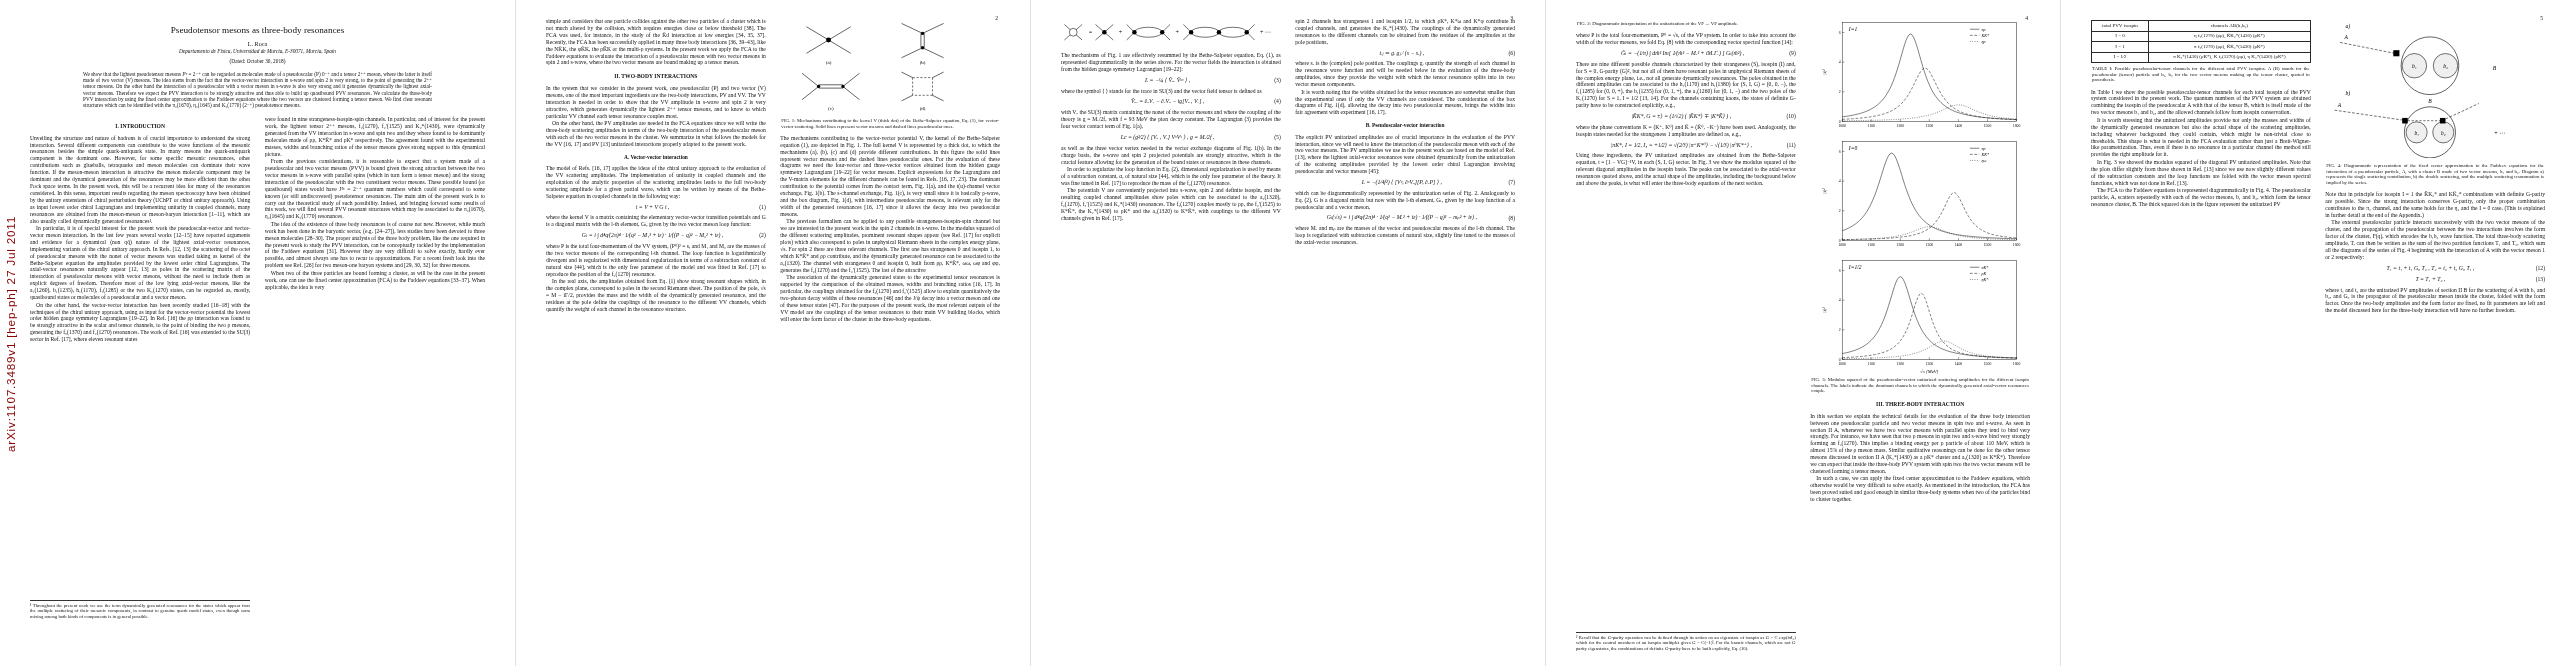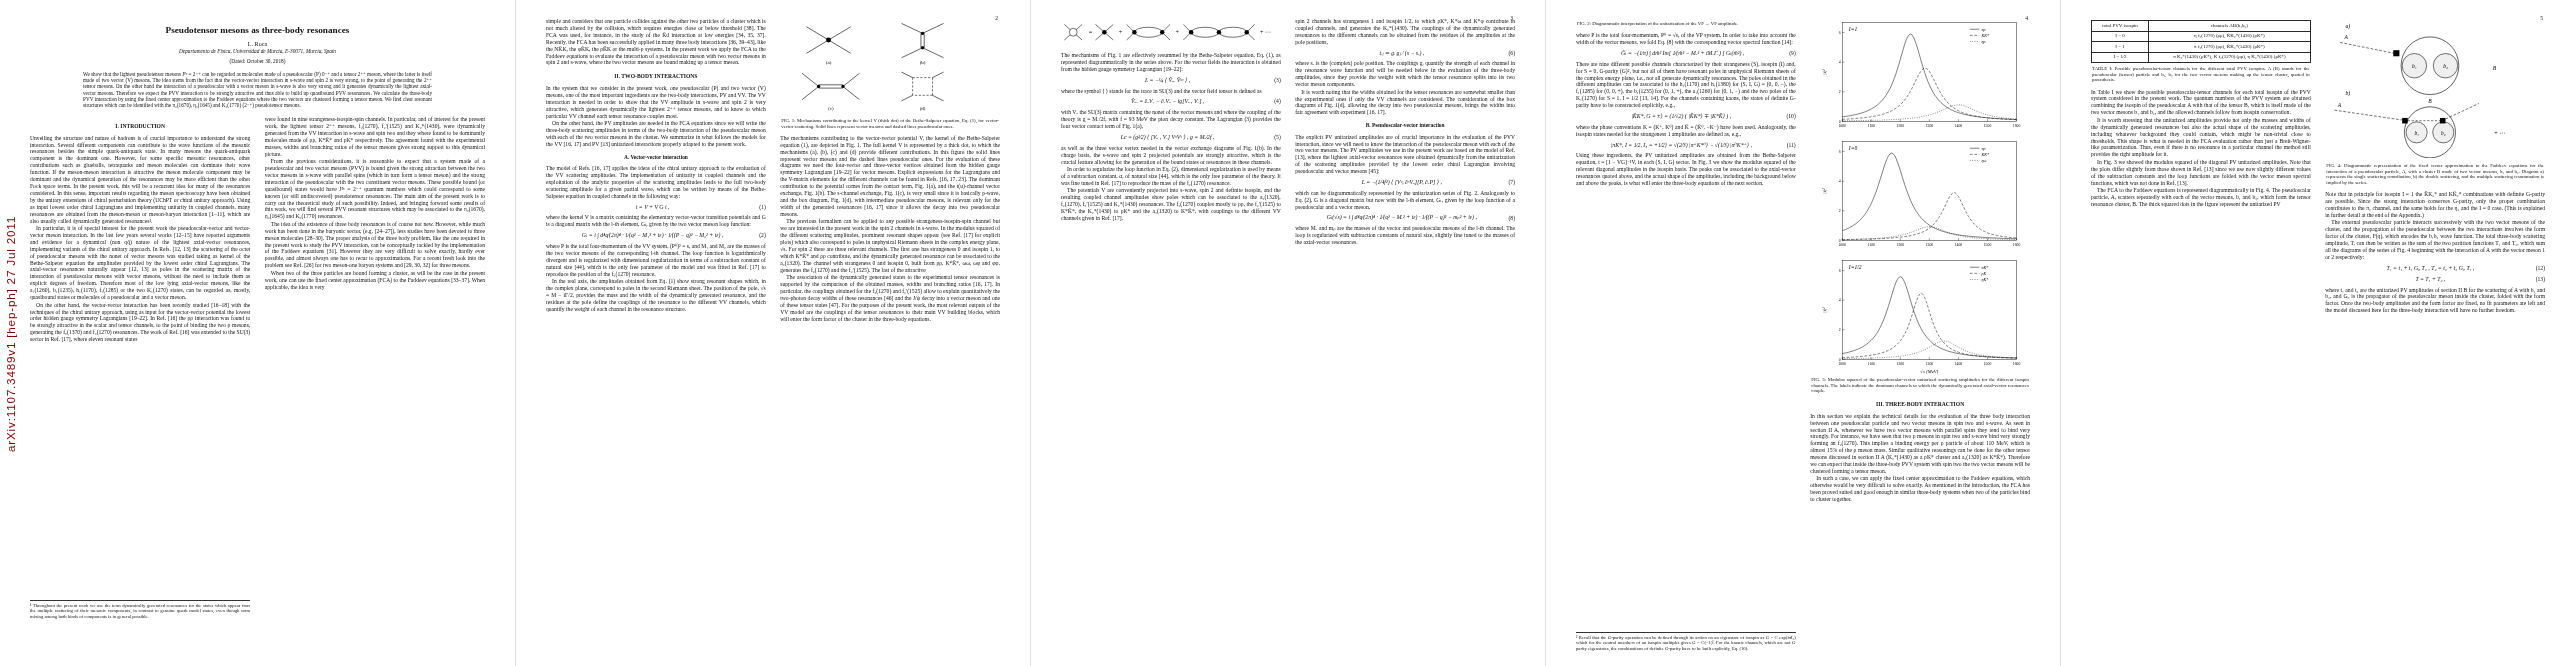--- a/index.html
+++ b/index.html
@@ -9,21 +9,21 @@
   .page { position:relative; width:515px; height:667px; background:#fff; overflow:hidden; }
   .page + .page { border-left:0.6px solid #e0e0de; }
   .page-body { position:absolute; top:18px; left:30px; right:30px; bottom:15.6px; }
   .pagenum { position:absolute; top:14.5px; right:32px; font-size:5.6px; }
   .cols { display:flex; gap:14.5px; height:100%; }
   .col { width:221px; height:100%; overflow:hidden; font-size:5.6px; line-height:6.9px; text-align:justify; }
   p.par { text-indent:6.1px; margin:0 0 0.6px 0; }
   p.noind { text-indent:0; }
   .sec-heading { text-align:center; font-weight:bold; font-size:5.6px; margin:6.7px 10px 5px; }
   .subsec-heading { text-align:center; font-weight:bold; font-size:5.4px; margin:6.1px 5.6px 4.4px; }
-  .title { text-align:center; font-size:9.2px; font-weight:bold; padding:6.7px 22px 0; }
+  .title { text-align:center; font-size:9.2px; font-weight:normal; padding:6.7px 22px 0; }
   .author { text-align:center; font-size:6.1px; margin-top:6.1px; }
   .affil { text-align:center; font-style:italic; font-size:5.3px; margin-top:1.7px; }
   .dateline { text-align:center; font-size:5.3px; margin-top:3.9px; }
   .abstract { margin:6.7px 53px 7.8px; font-size:5.2px; line-height:6.2px; text-align:justify; }
   .eq { display:flex; align-items:center; margin:3.9px 0 3.9px; }
   .eq .ebody { flex:1; text-align:center; font-style:italic; font-size:5.8px; line-height:7px; padding:0 2.2px; }
   .eq .enum { font-size:5.6px; }
   .caption { font-size:4.8px; line-height:5.7px; text-align:justify; margin:2.8px 1.1px 5.6px; }
   .figbox { margin:1.1px 0 1.1px; text-align:center; }
   .footnote { position:absolute; bottom:0; left:0; width:221px; font-size:4.7px; line-height:5.5px; text-align:justify; border-top:0.6px solid #333; padding-top:1.7px; background:#fff; }

